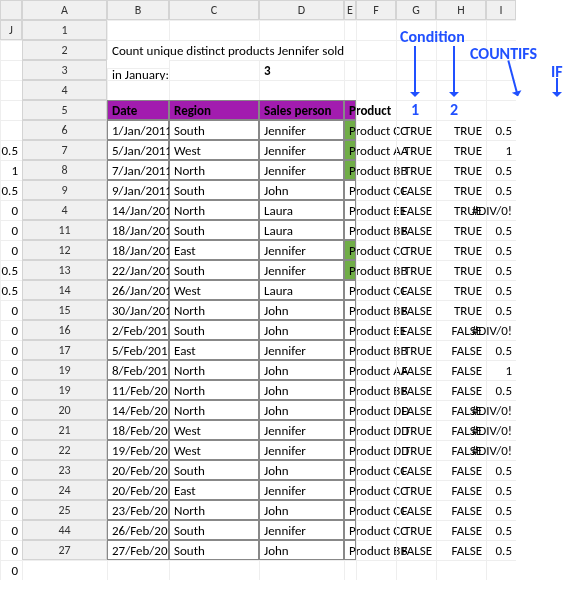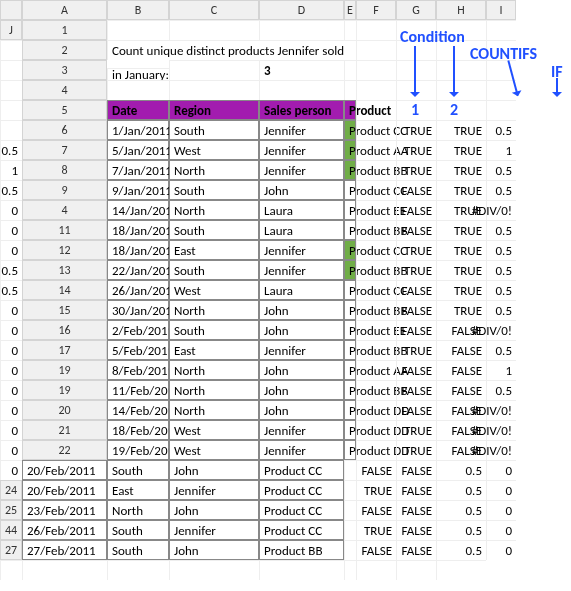--- a/index.html
+++ b/index.html
@@ -300,20 +300,21 @@
       <div class="rowhdr">22</div>
       <div class="cell tcell">19/Feb/2011</div>
       <div class="cell tcell">West</div>
       <div class="cell tcell">Jennifer</div>
       <div class="cell tcell">Product DD</div>
       <div class="cell"></div>
       <div class="cell num">TRUE</div>
       <div class="cell num">FALSE</div>
       <div class="cell num">#DIV/0!</div>
       <div class="cell num">0</div>
+      <div class="rowhdr">23</div>
       <div class="cell tcell">20/Feb/2011</div>
       <div class="cell tcell">South</div>
       <div class="cell tcell">John</div>
       <div class="cell tcell">Product CC</div>
       <div class="cell"></div>
       <div class="cell num">FALSE</div>
       <div class="cell num">FALSE</div>
       <div class="cell num">0.5</div>
       <div class="cell num">0</div>
       <div class="rowhdr">24</div>

